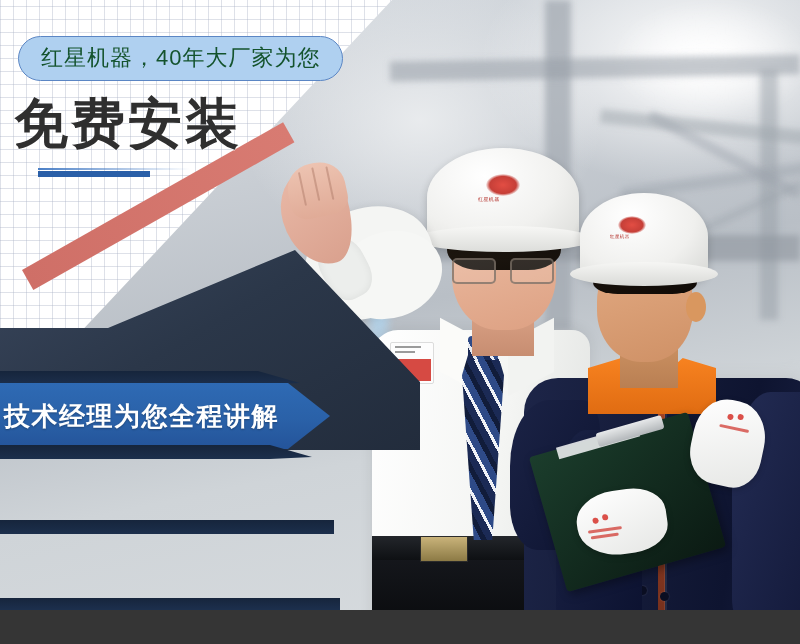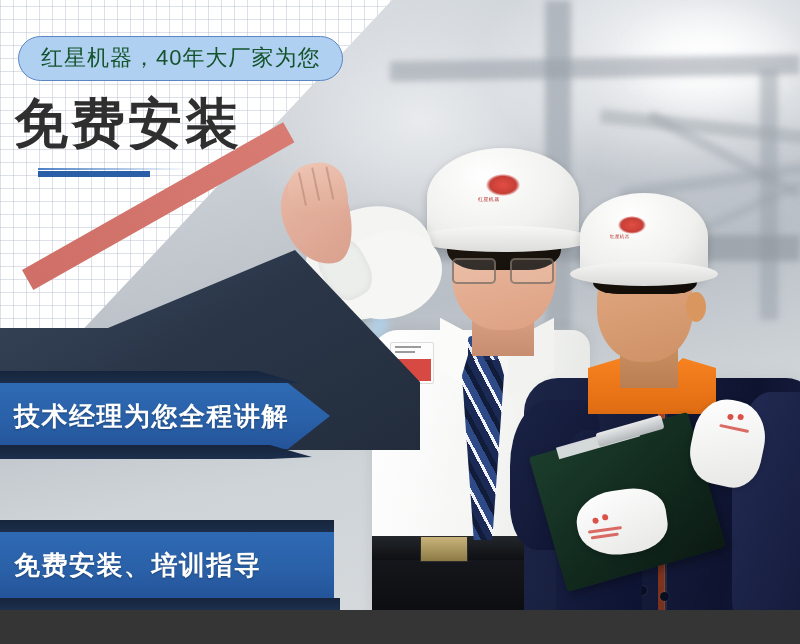--- a/index.html
+++ b/index.html
@@ -299,21 +299,21 @@
     display:flex;align-items:center;
   }
   .feat-bar{
     position:absolute;left:0;top:0;height:66px;
     background:linear-gradient(180deg,#2e6ab4 0%,#2a61a8 55%,#24549a 100%);
   }
   .feat-label{
     position:relative;z-index:3;
     color:#ffffff;font-size:26px;font-weight:700;letter-spacing:1.5px;
     white-space:nowrap;text-shadow:0 1px 2px rgba(0,0,0,.28);
-    margin-left:14px;
+    margin-left:4px;
   }
   .feat-shadow{
     position:absolute;left:0;height:14px;
     background:linear-gradient(180deg,#16253c,#1c2f4c);
   }
 
   
   #feat1{left:0;top:383px;width:330px;}
   #feat1 .feat-bar{width:288px;
     clip-path:polygon(0 0, 288px 0, 330px 33px, 288px 66px, 0 66px);
@@ -449,21 +449,17 @@
 
   <div class="feat-shadow" id="feat1s"></div>
   <div class="feat" id="feat1">
     <div class="feat-bar"></div>
     <div class="feat-label">技术经理为您全程讲解</div>
   </div>
 
   <div class="feat-shadow" id="feat2s"></div>
 
   <div class="feat-shadow" id="feat3s"></div>
-  <div class="feat" id="feat3">
-    <div class="feat-bar"></div>
-    <div class="feat-label">免费安装、培训指导</div>
-  </div>
 
   <div class="bottom-strip"></div>
   <div class="bottom-dark"></div>
 
 </div>
 
 </body></html>

